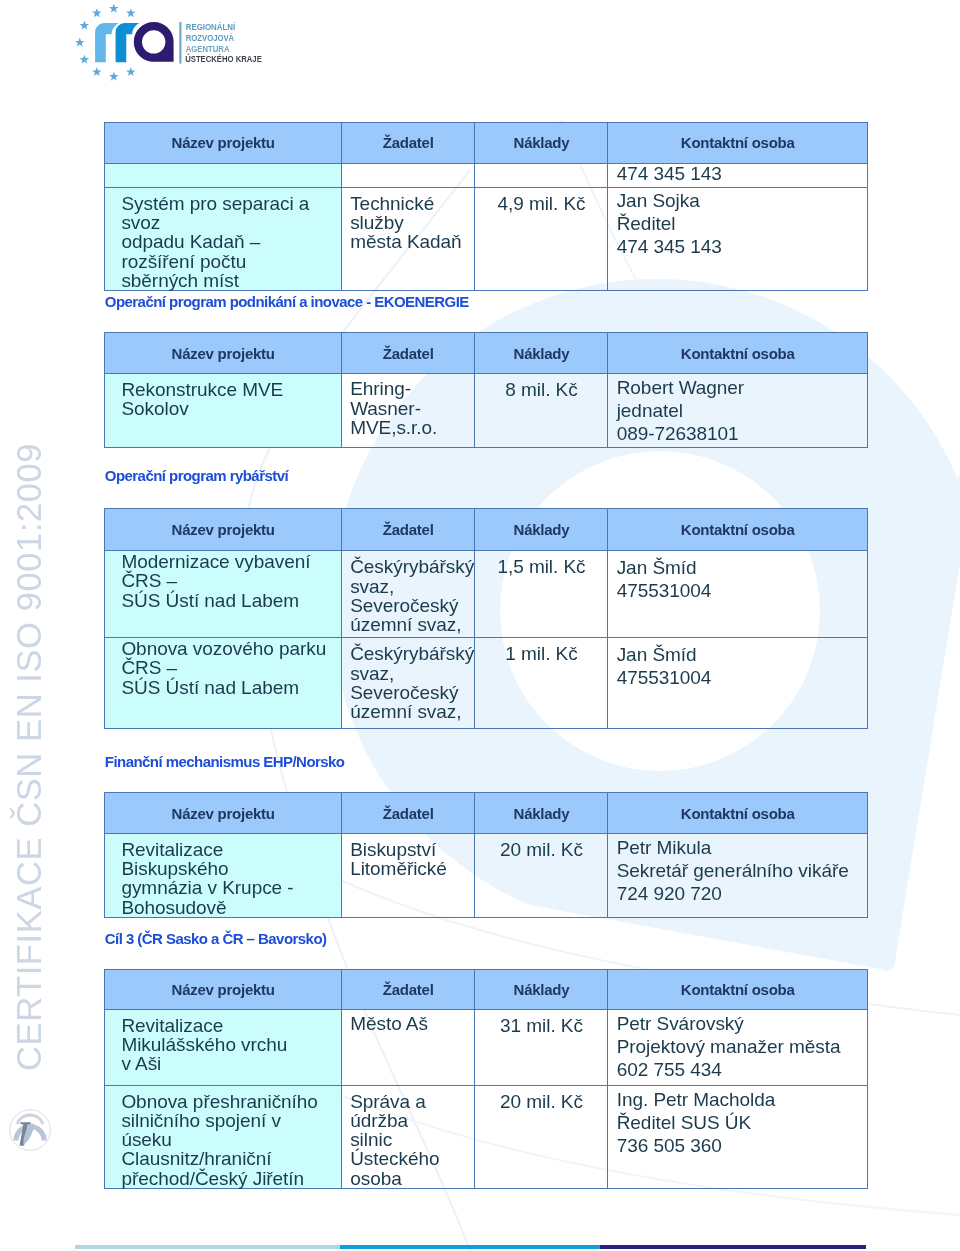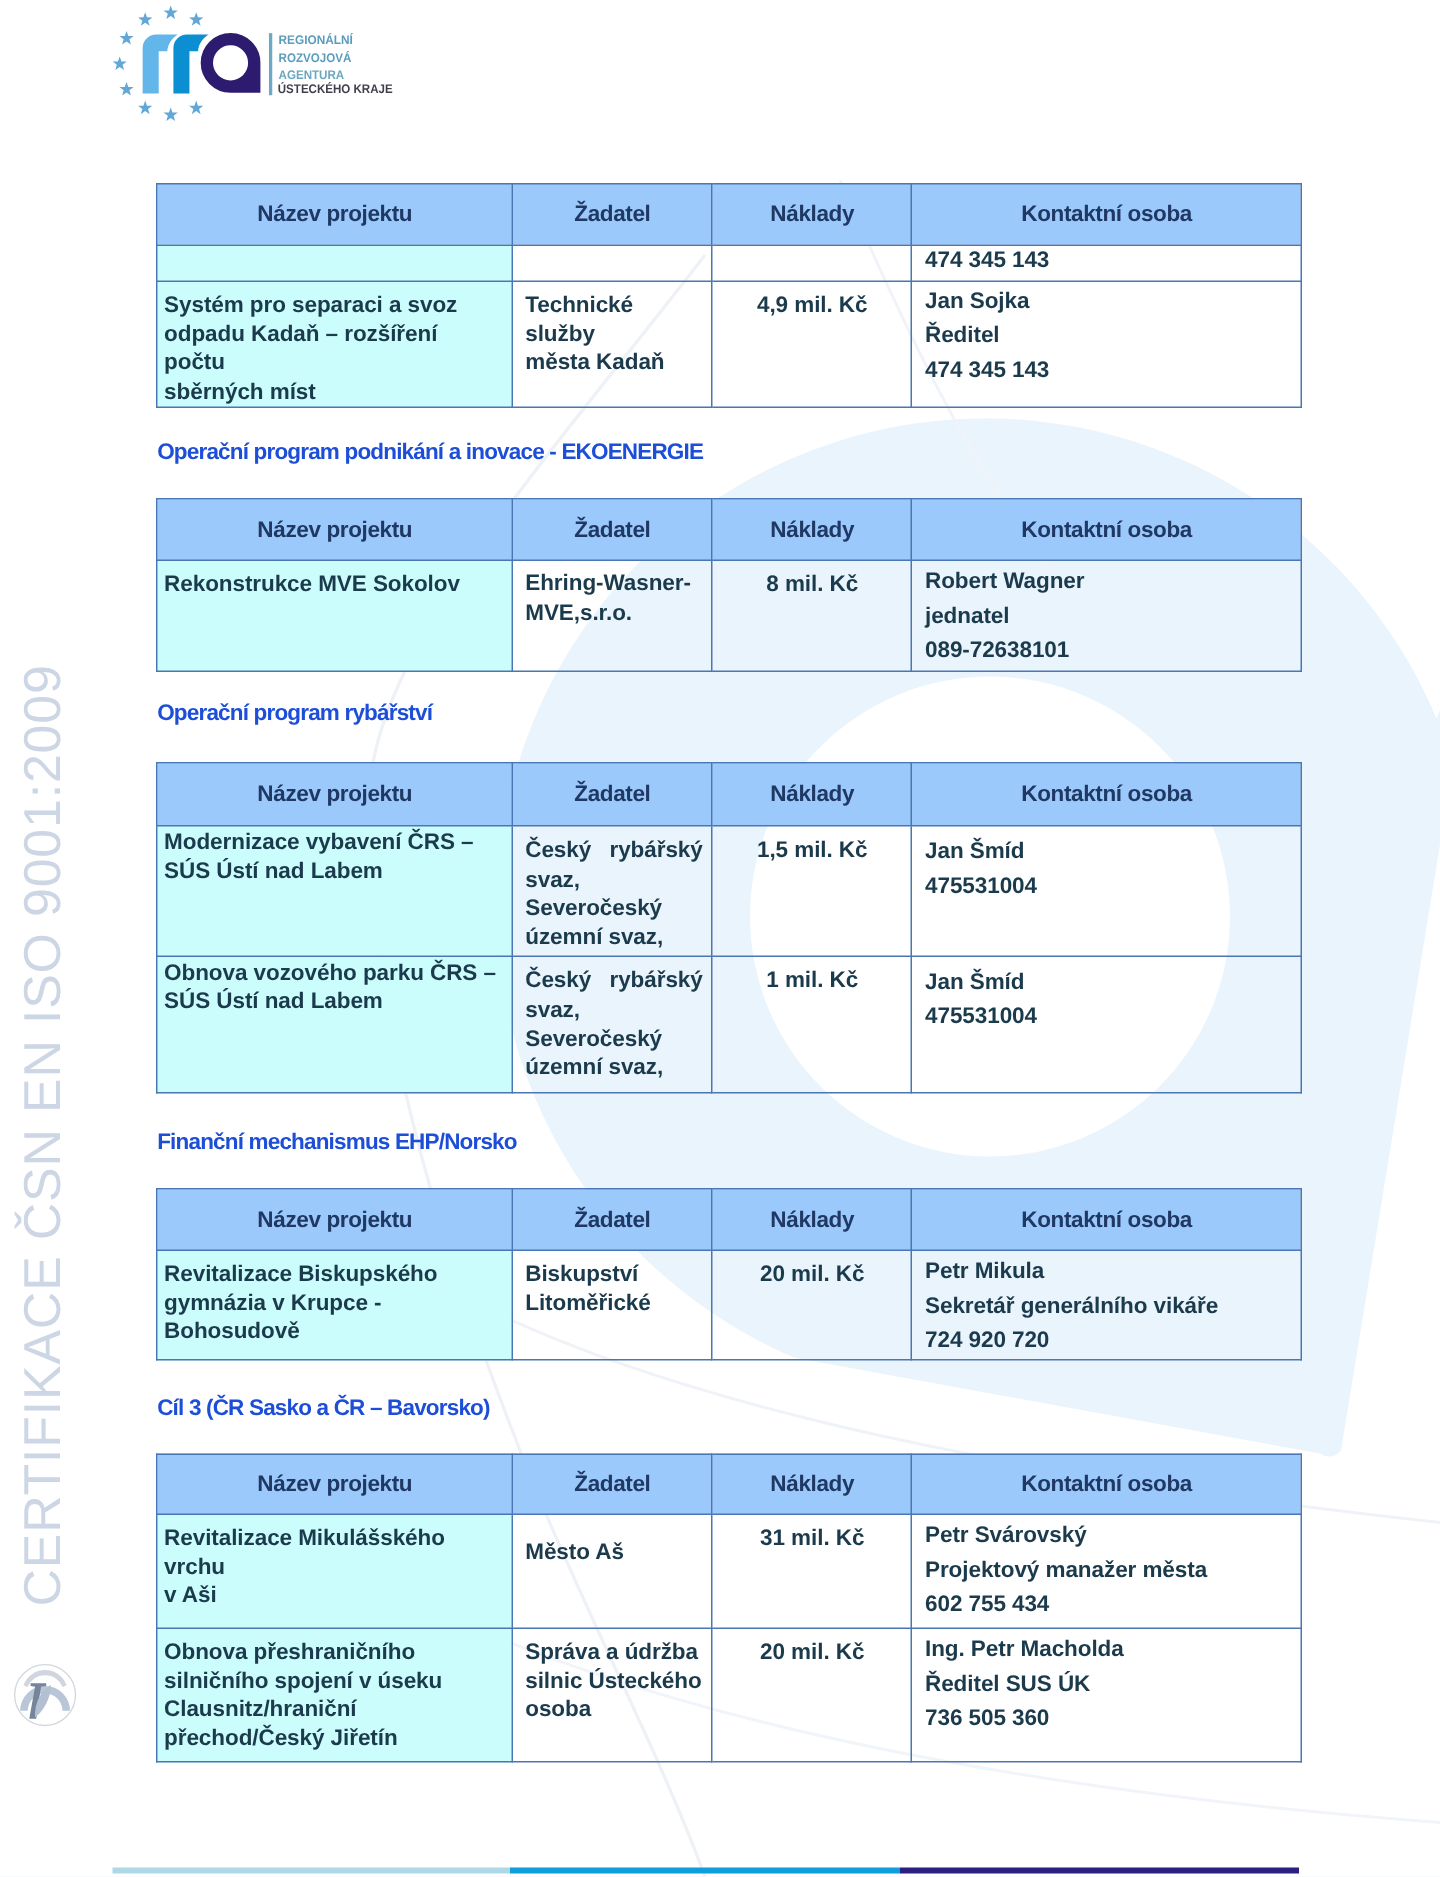--- a/index.html
+++ b/index.html
@@ -19,25 +19,25 @@
      transform:rotate(-90deg);transform-origin:50% 50%;
      font-size:34.6px;letter-spacing:0.55px;color:#ccd6e4;white-space:nowrap;
      font-family:"Liberation Sans",sans-serif;text-align:left;line-height:42px;}
   .cert-seal{position:absolute;left:9px;top:1109px;width:44px;height:44px;z-index:1;}
 
   
   .sec-title{position:absolute;font-size:15.0px;font-weight:bold;color:#1d4ed8;
      letter-spacing:-0.55px;white-space:nowrap;}
   table.t{position:absolute;border-collapse:collapse;table-layout:fixed;}
   table.t td,table.t th{border:1px solid #4a77b4;padding:0;vertical-align:top;
-     font-size:15.0px;color:#1b3b4d;line-height:19.3px;font-weight:bold;letter-spacing:-0.05px;}
+     font-size:19px;color:#1b3b4d;line-height:19.3px;font-weight:normal;letter-spacing:-0.05px;}
   table.t th{background:#9cc9fb;color:#1f3864;font-weight:bold;text-align:center;
      vertical-align:middle;border-color:#4a77b4;font-size:15.0px;letter-spacing:-0.25px;}
   table.t td{background:transparent;}
-  table.t td.c1{background:#ccfdfd;padding-left:4px;padding-right:6px;padding-top:3.8px;}
+  table.t td.c1{background:#ccfdfd;padding-left:16px;padding-right:6px;padding-top:3.8px;}
   table.t td.cx{padding-left:8.2px;padding-right:6px;padding-top:3.8px;}
   table.t td.num{text-align:center;padding-left:4px;padding-right:4px;padding-top:3.8px;}
   table.t td.c4{padding-left:8.2px;padding-right:6px;padding-top:7.4px;line-height:23px;}
   table.t td.just > div:first-child{display:flex;justify-content:space-between;}
   .b{font-weight:bold;}
   .bar{position:absolute;height:3.6px;}
 </style>
 </head>
 <body>
 
@@ -305,21 +305,21 @@
               <th style="height: 39.6px;">Náklady</th>
               <th style="height: 39.6px;">Kontaktní osoba</th>
             </tr>
           </thead>
           <tbody>
             <tr style="height: 75.9px;">
               <td class="c1" style="padding-top: 5.5px;">
                 <div>Revitalizace Mikulášského vrchu</div>
                 <div>v Aši</div>
               </td>
-              <td class="cx" style="padding-top: 15px; margin-left: 20px;">
+              <td class="cx" style="padding-top: 4px; margin-left: 20px;">
                 <div>Město Aš</div>
               </td>
               <td class="num" style="padding-top: 5.5px;">
                 <div>31 mil. Kč</div>
               </td>
               <td class="c4" style="padding-top: 1.6px;">
                 <div>Petr Svárovský</div>
                 <div>Projektový manažer města</div>
                 <div>602 755 434</div>
               </td>

